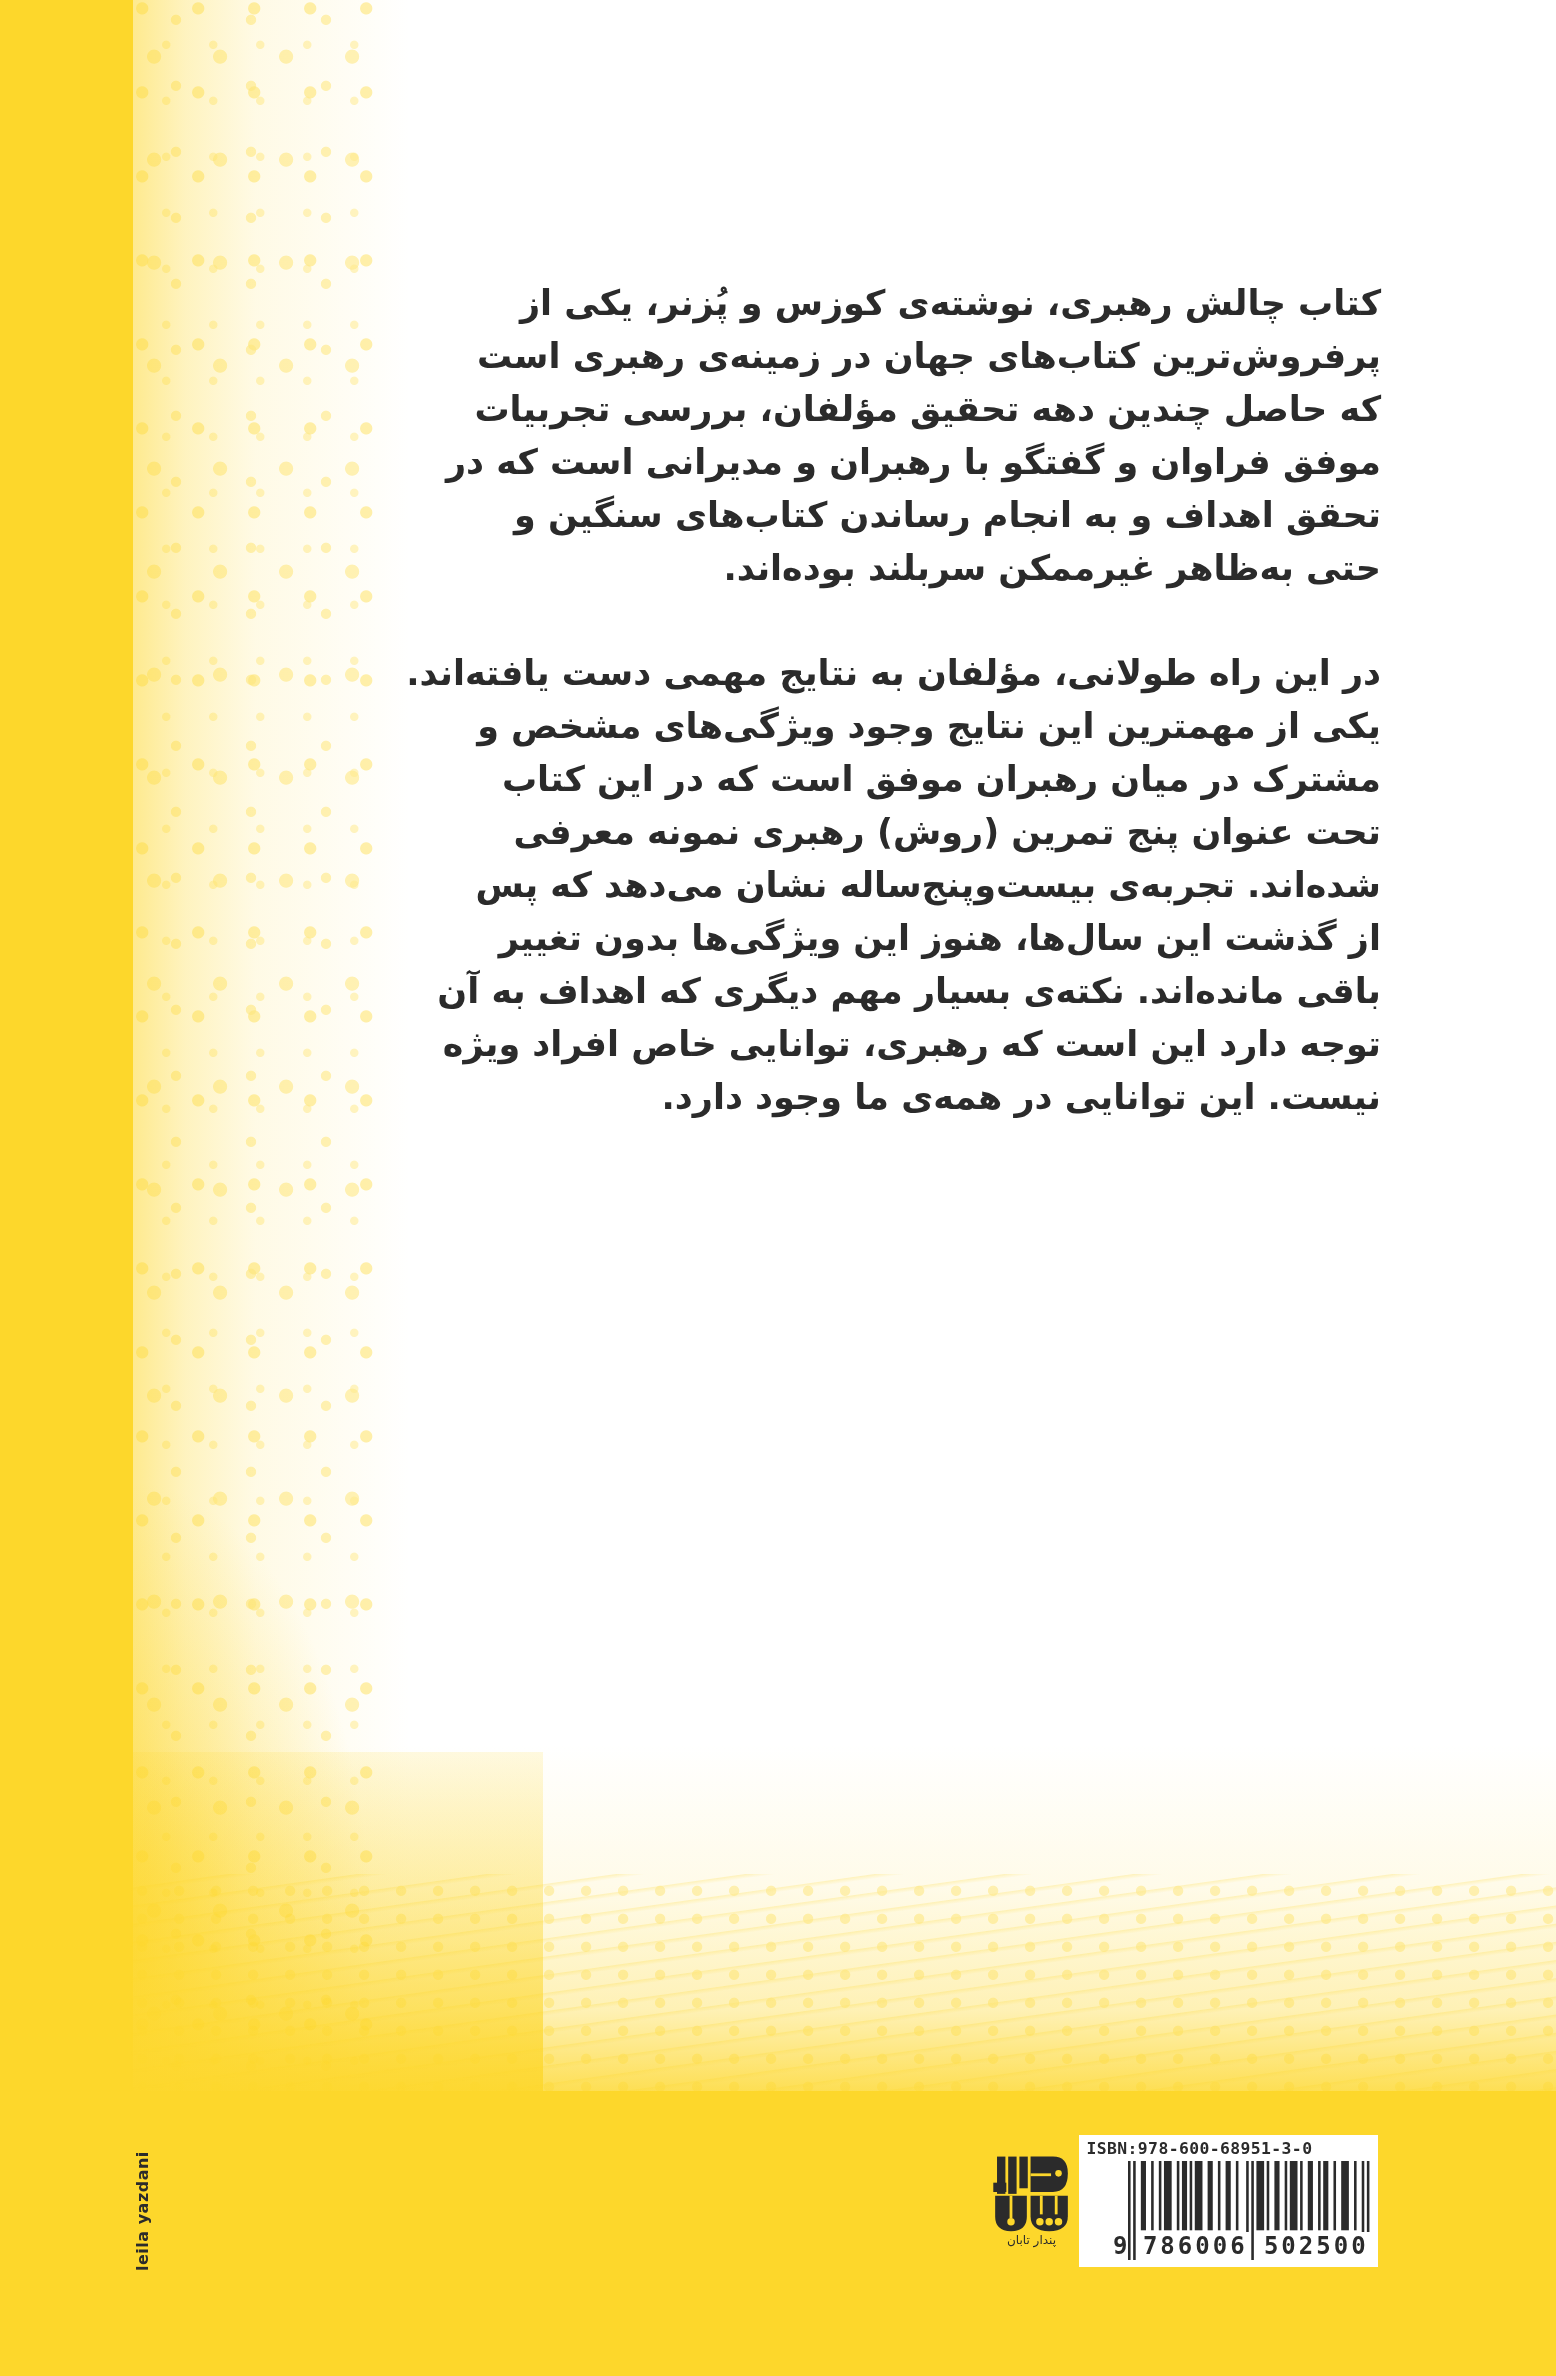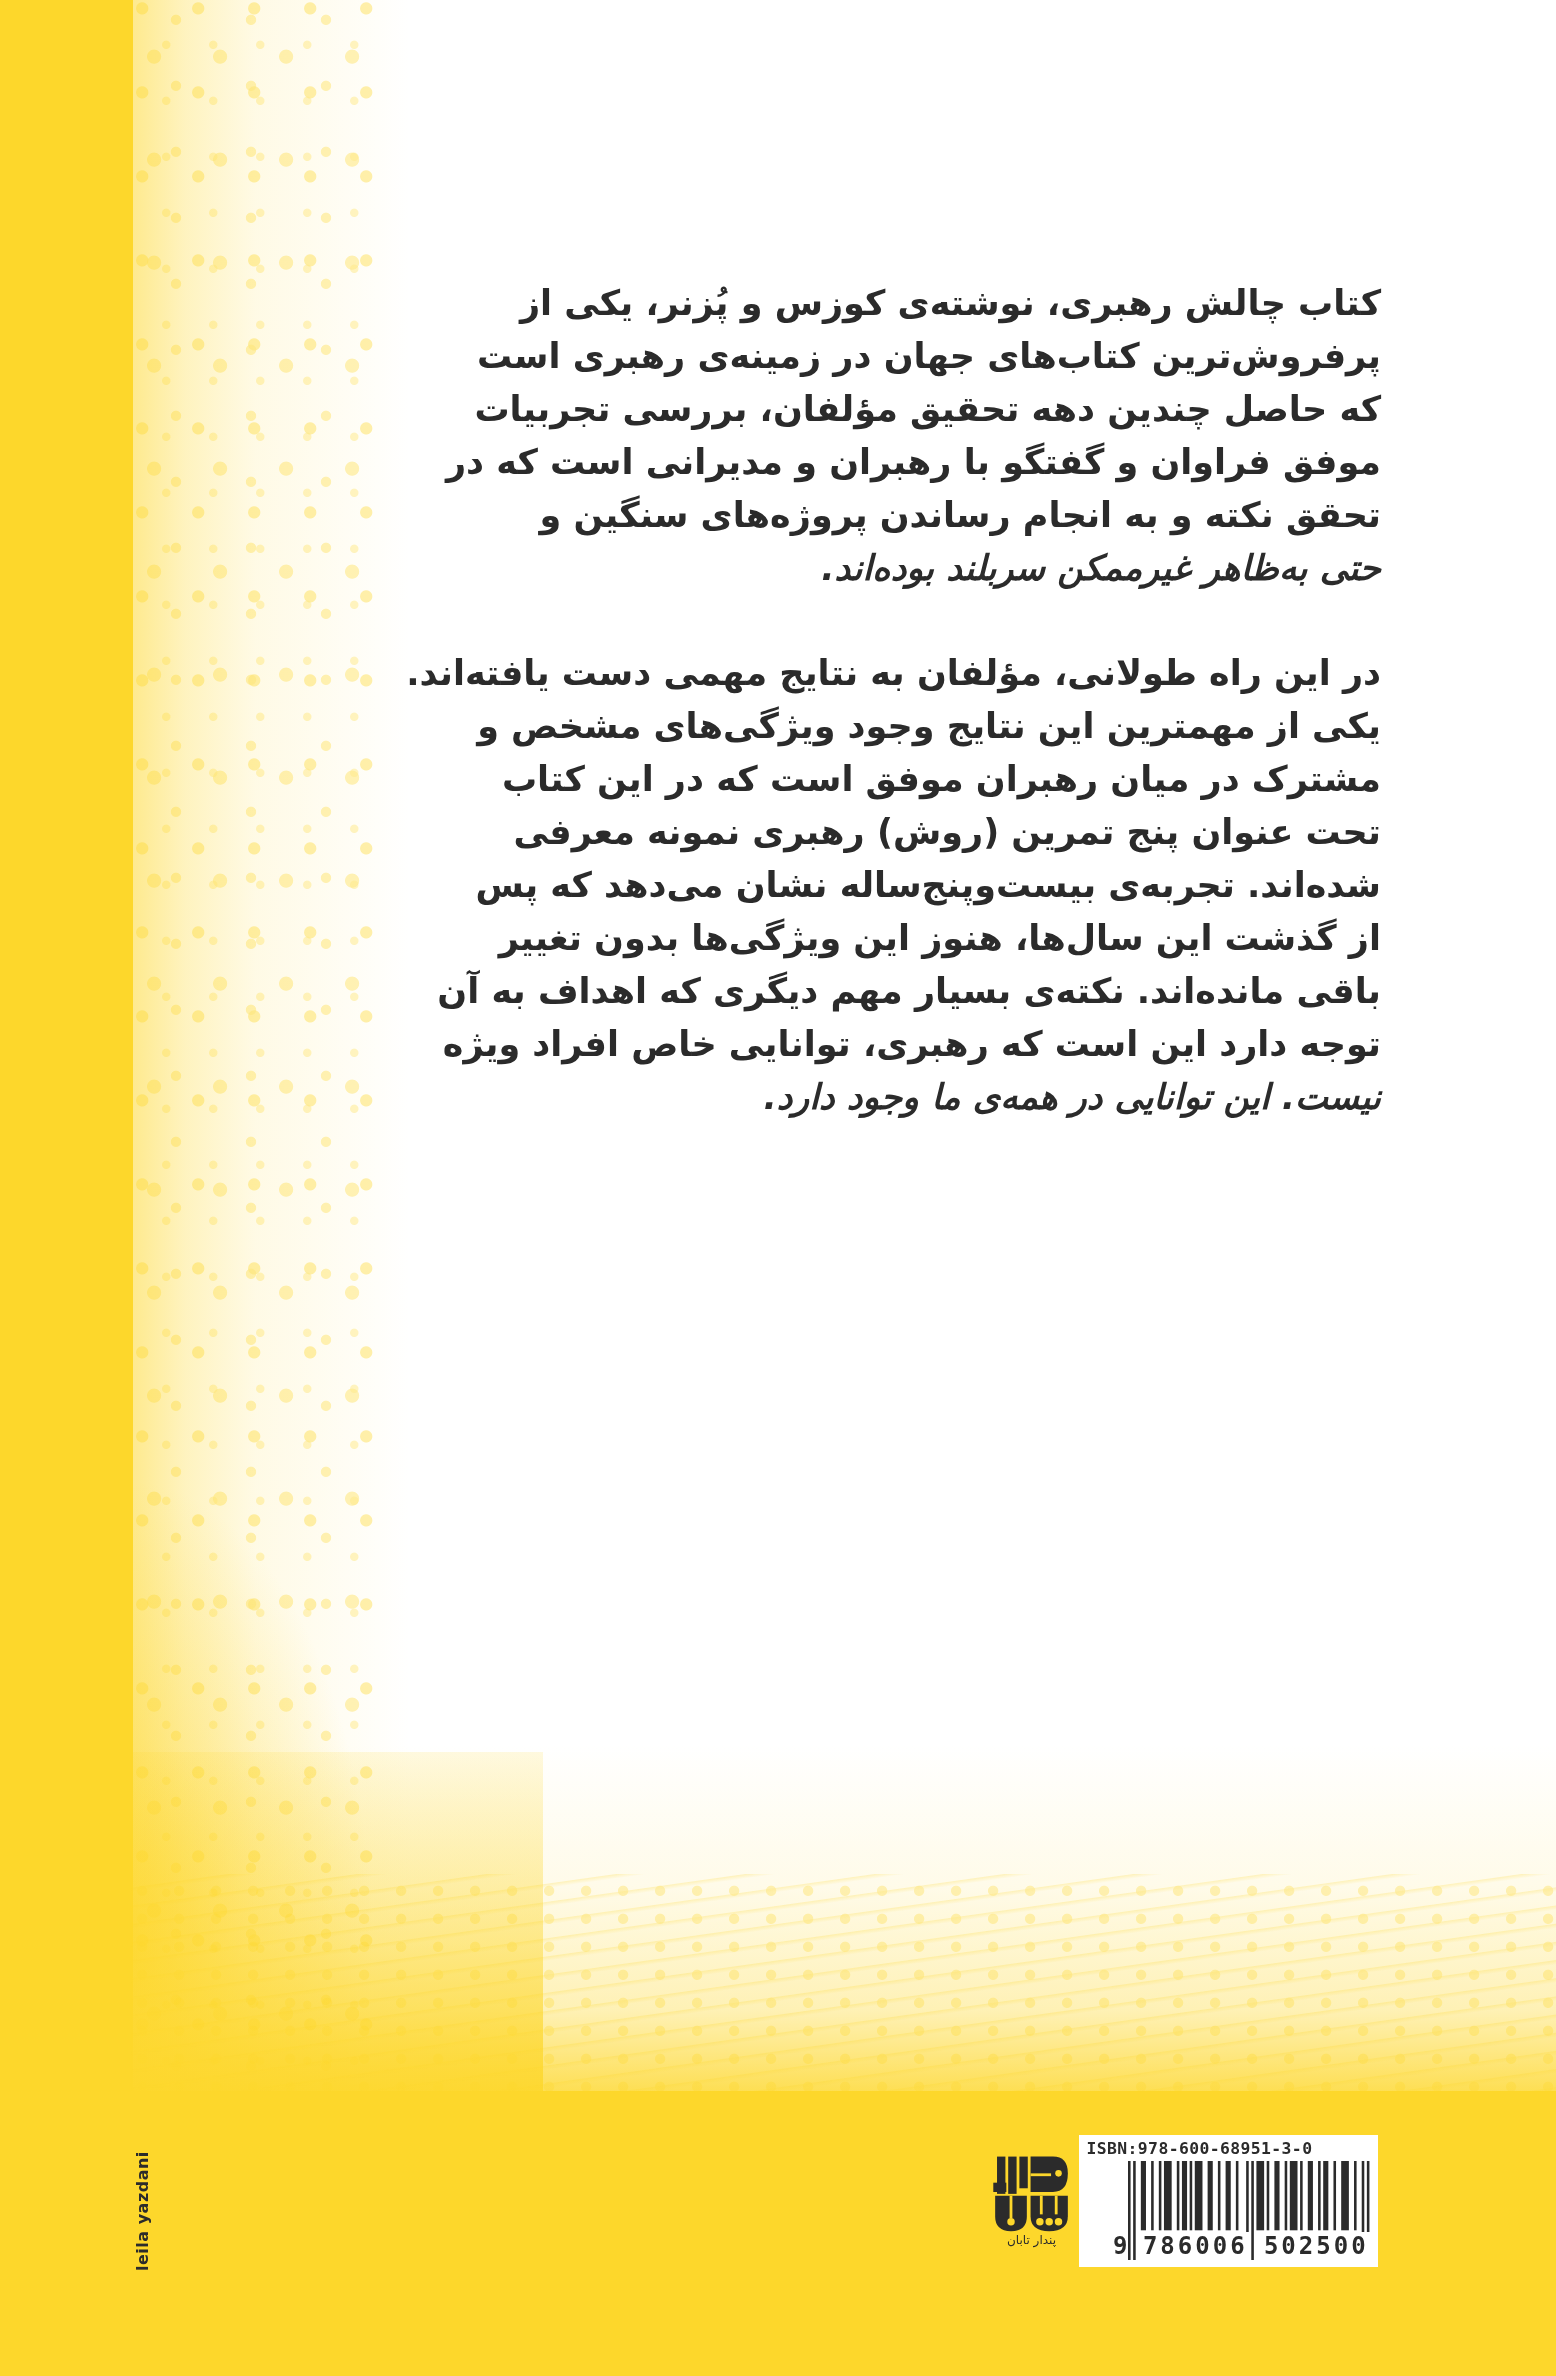--- a/index.html
+++ b/index.html
@@ -110,21 +110,20 @@
       margin: 0 0 52px 0;
     }
     .blurb .line {
       display: block;
       text-align: justify;
       text-align-last: justify;
       white-space: nowrap;
     }
     .blurb .line.last {
       text-align-last: right;
-      font-style: italic;
     }
 
     
     .designer-credit {
       position: absolute;
       left: 133px;
       top: 2271px;
       transform-origin: 0 0;
       transform: rotate(-90deg);
       font-family: "DejaVu Sans", sans-serif;
@@ -210,21 +209,21 @@
 <div class="bg-layer bottom-left-block"></div>
 <div class="bg-layer bottom-streaks"></div>
 <div class="bg-layer bottom-band"></div>
 
 <div class="blurb">
   <p>
     <span class="line">کتاب چالش رهبری، نوشته‌ی کوزس و پُزنر، یکی از</span>
     <span class="line">پرفروش‌ترین کتاب‌های جهان در زمینه‌ی رهبری است</span>
     <span class="line">که حاصل چندین دهه تحقیق مؤلفان، بررسی تجربیات</span>
     <span class="line">موفق فراوان و گفتگو با رهبران و مدیرانی است که در</span>
-    <span class="line">تحقق نکته و به انجام رساندن پروژه‌های سنگین و</span>
+    <span class="line">تحقق اهداف و به انجام رساندن کتاب‌های سنگین و</span>
     <span class="line last">حتی به‌ظاهر غیرممکن سربلند بوده‌اند.</span>
   </p>
   <p>
     <span class="line">در این راه طولانی، مؤلفان به نتایج مهمی دست یافته‌اند.</span>
     <span class="line">یکی از مهمترین این نتایج وجود ویژگی‌های مشخص و</span>
     <span class="line">مشترک در میان رهبران موفق است که در این کتاب</span>
     <span class="line">تحت عنوان پنج تمرین (روش) رهبری نمونه معرفی</span>
     <span class="line">شده‌اند. تجربه‌ی بیست‌وپنج‌ساله نشان می‌دهد که پس</span>
     <span class="line">از گذشت این سال‌ها، هنوز این ویژگی‌ها بدون تغییر</span>
     <span class="line">باقی مانده‌اند. نکته‌ی بسیار مهم دیگری که اهداف به آن</span>

